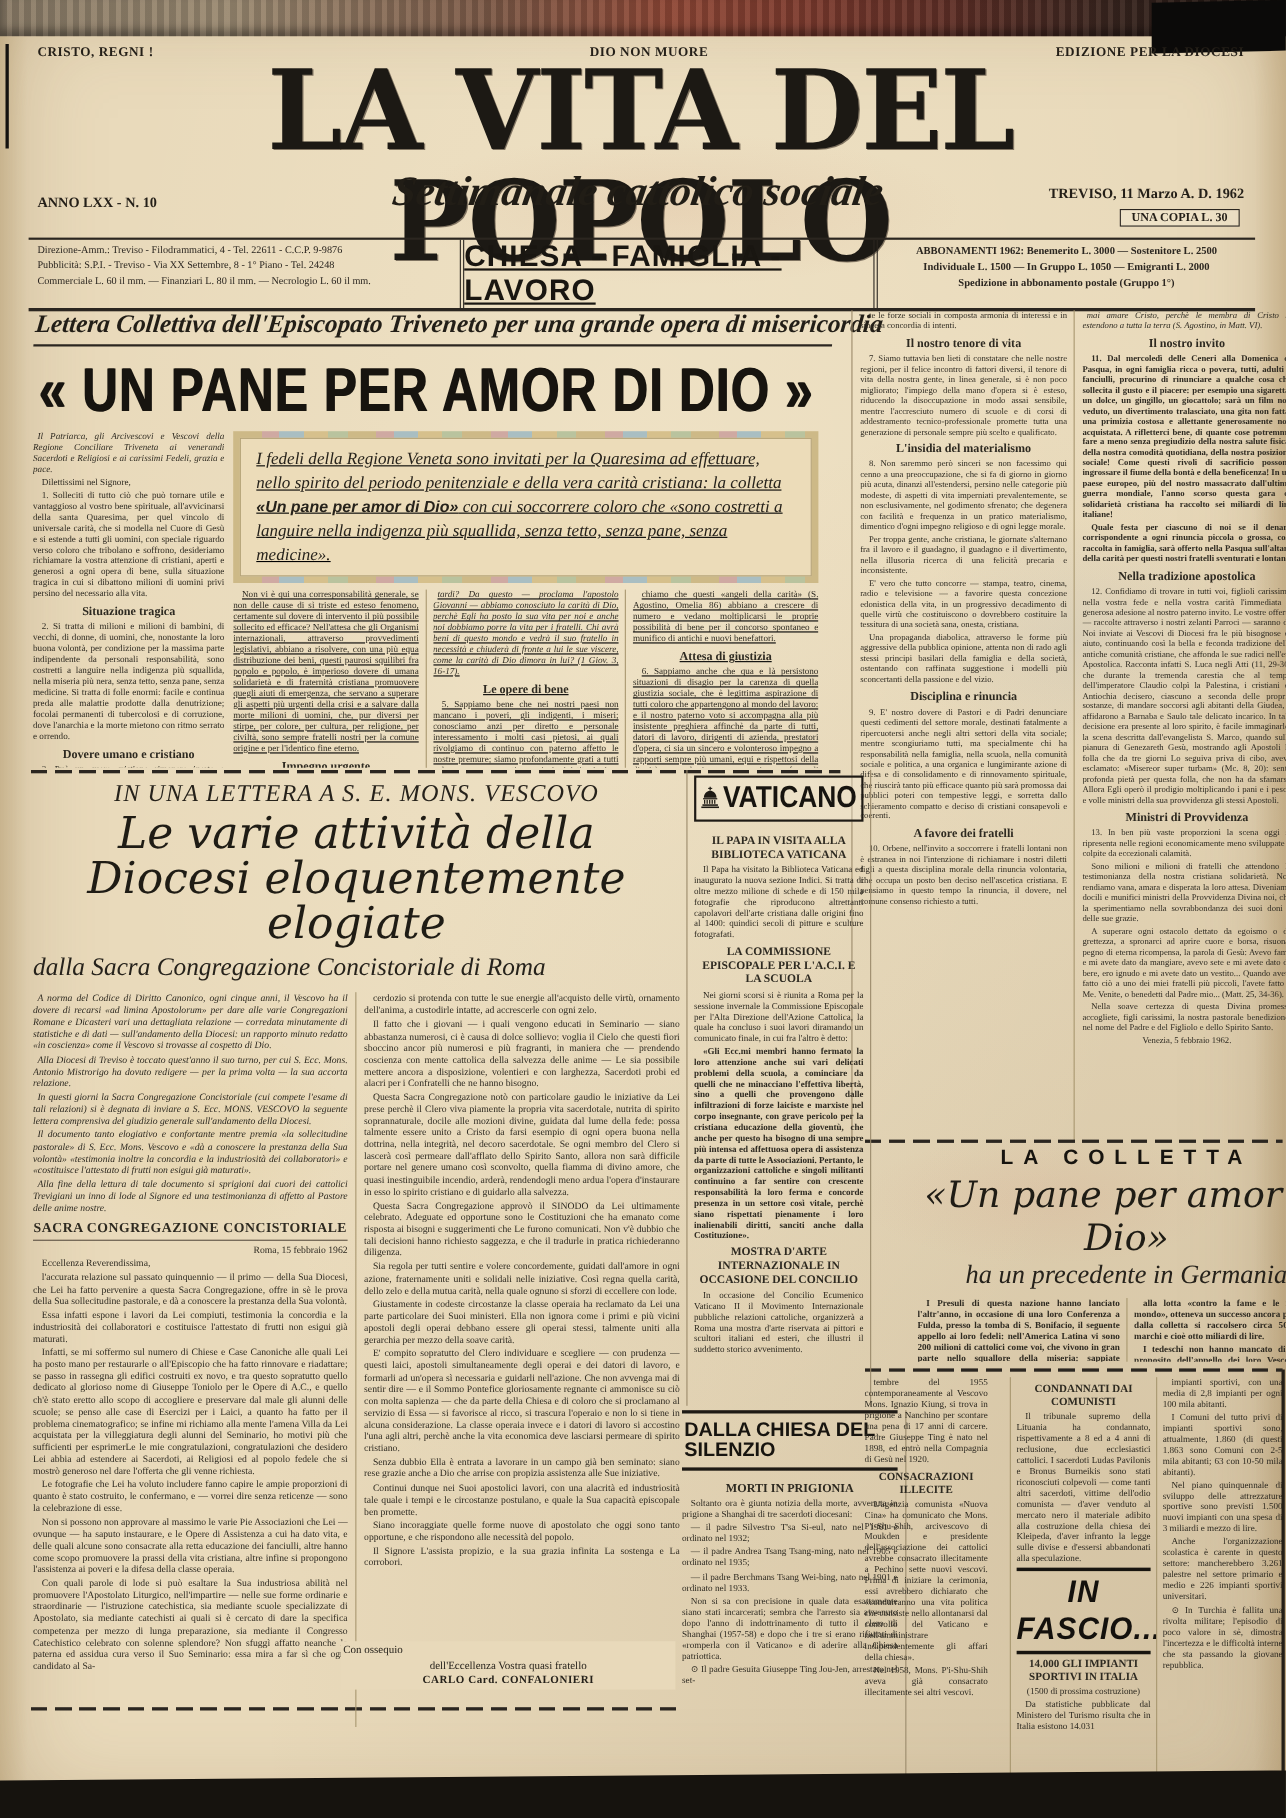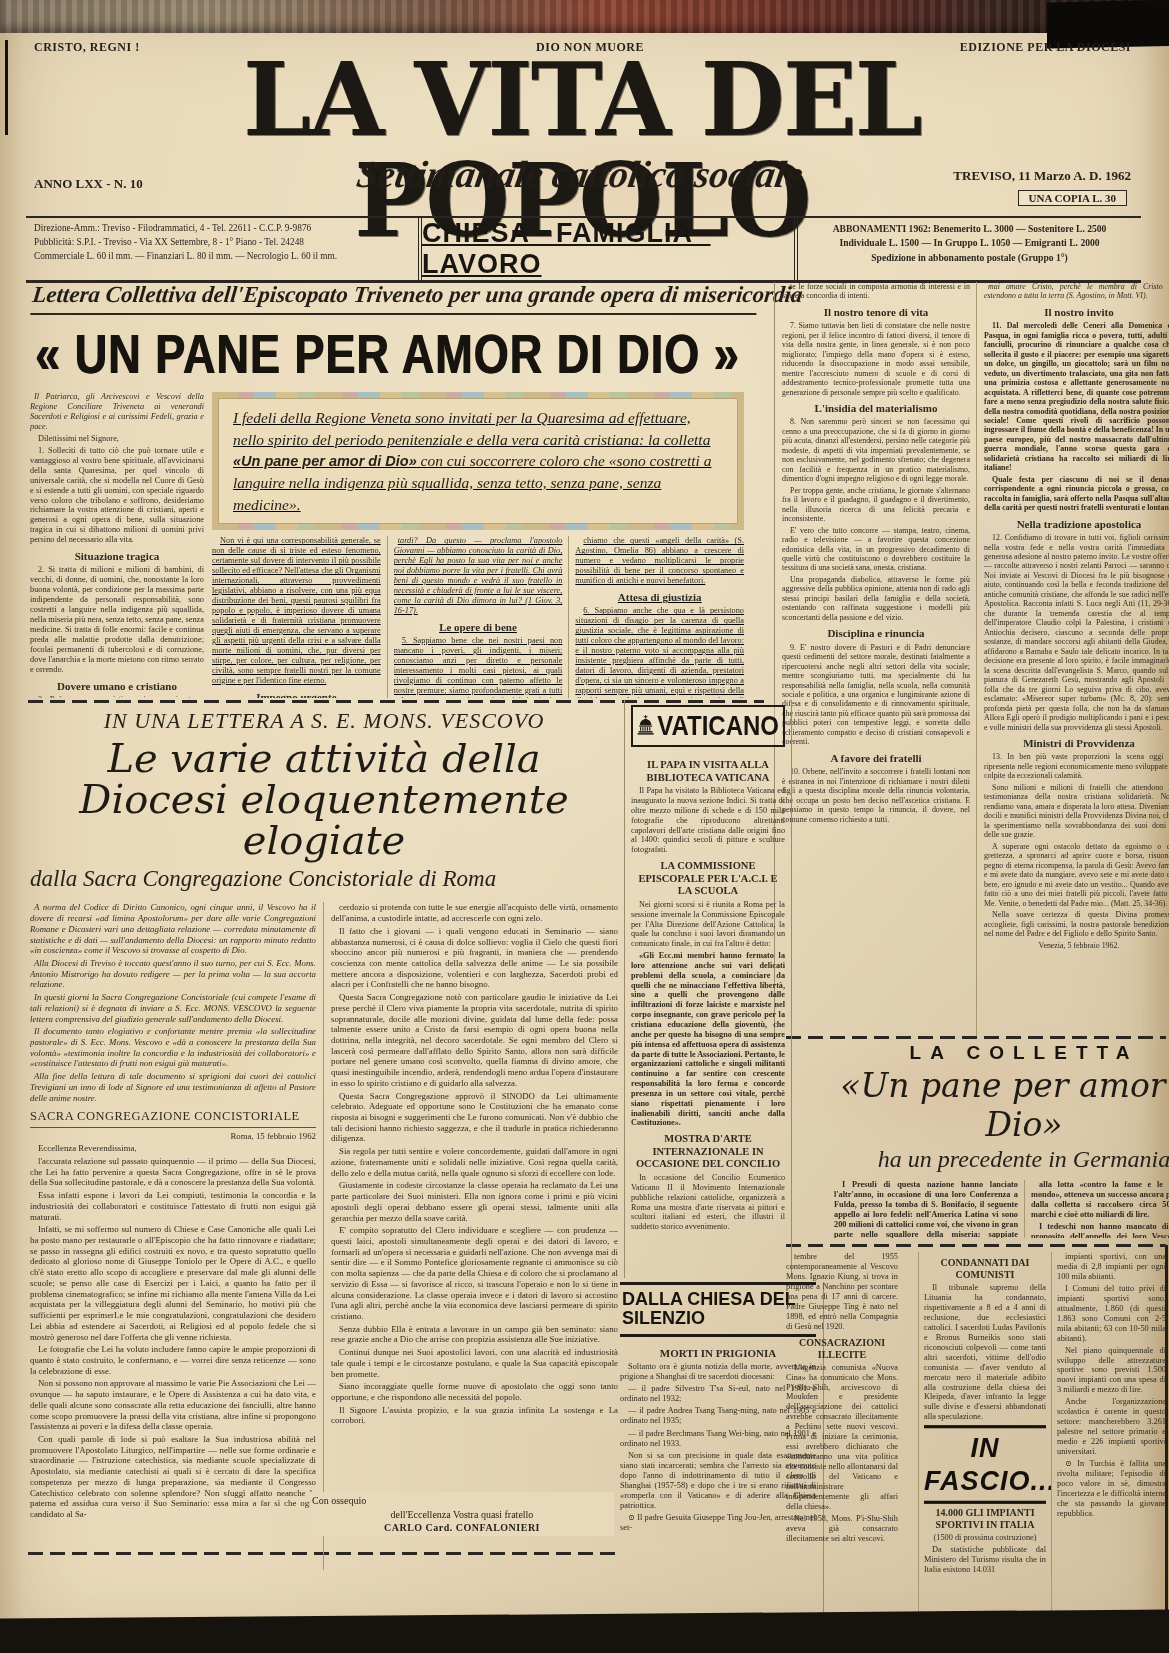--- a/index.html
+++ b/index.html
@@ -50,21 +50,21 @@
     transform:scaleY(1.25);transform-origin:top;text-shadow:1px 0 0 #17140f;}
 
   
   .col{font-size:8.3px;line-height:1.2;text-align:justify;color:#2e2a21;overflow:hidden;}
   .para{margin:0 0 2px;text-indent:8px;}
   .para.italic{font-style:italic;text-indent:4px;}
   .para.bold{font-weight:bold;}
   .para.center{text-align:center;text-indent:0;}
   .para.right{text-align:right;text-indent:0;}
   .subhead{font-weight:bold;text-align:center;text-indent:0;font-size:11px;margin:5px 0 2px;}
-  .subhead2{font-weight:normal;text-indent:0;font-size:12.5px;letter-spacing:.5px;margin:6px 0 3px;border-bottom:1px solid #5c5244;padding-bottom:2px;}
+  .subhead2{font-weight:bold;text-align:center;text-indent:0;font-size:12.5px;letter-spacing:.5px;margin:6px 0 3px;border-bottom:1px solid #5c5244;padding-bottom:2px;}
 
   
   #letter-left{position:absolute;top:392px;left:30px;width:714px;height:306px;display:flex;}
   #letter-c1{width:174px;margin-right:8px;height:100%;}
   #letter-right-part{width:532px;display:flex;flex-direction:column;text-decoration:underline;}
   #callout{padding:6px;background:repeating-linear-gradient(90deg,#cdb987 0 26px,#cfa9a2 26px 42px,#a9bec2 42px 64px,#d6c08c 64px 86px,#b9c39e 86px 104px);margin-bottom:6px;}
   #callout-inner{background:#ecdcb9;border:1px solid #b4a277;padding:8px 14px;font-style:italic;font-size:15.5px;line-height:1.4;color:#26221b;}
   .box-strong{font-family:"Liberation Sans","DejaVu Sans",sans-serif;font-weight:900;font-size:14.5px;}
   #letter-sub{flex:1;display:flex;min-height:0;}
   #letter-sub .col{flex:1;}

